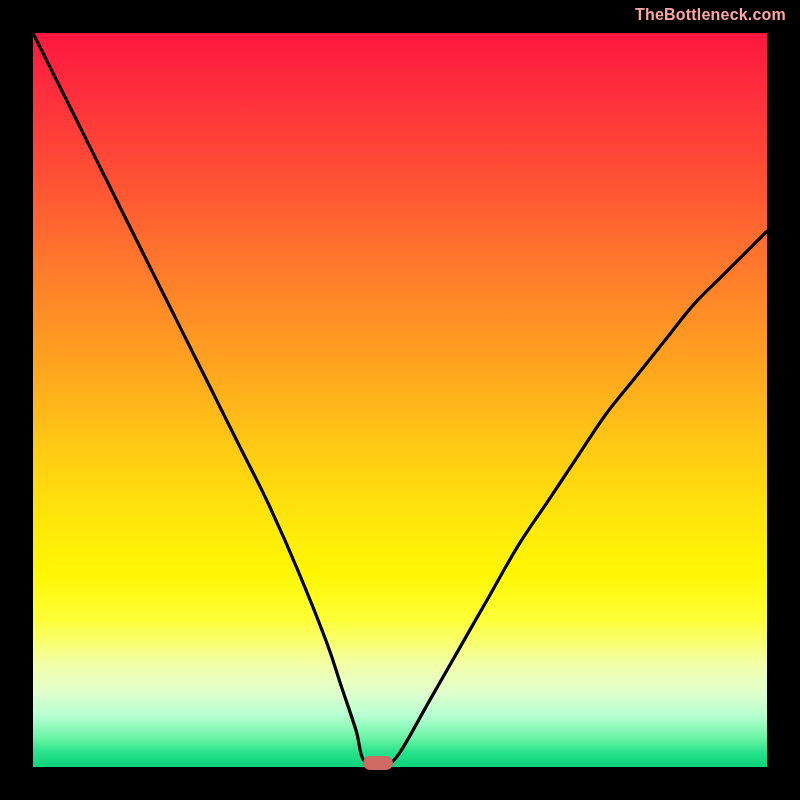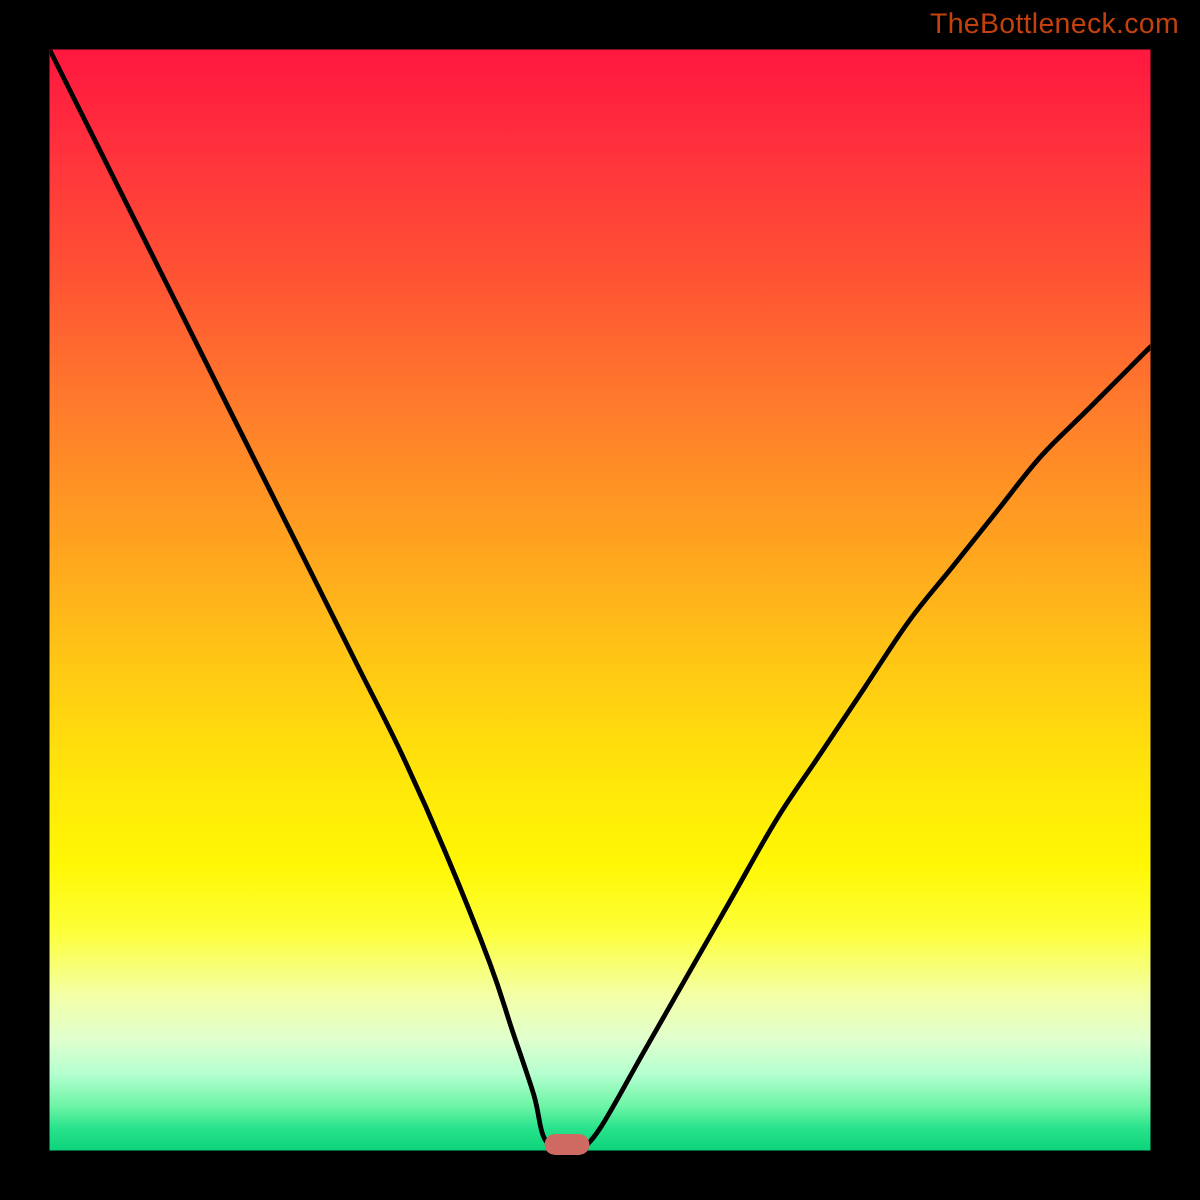--- a/index.html
+++ b/index.html
@@ -14,23 +14,23 @@
   .frame {
     position: relative;
     width: 800px;
     height: 800px;
     background: #000;
   }
   .watermark {
     position: absolute;
     top: 6px;
     right: 14px;
-    color: #c2410c;
-    font-size: 19px;
-    font-weight: 400;
+    color: #fca5a5;
+    font-size: 16px;
+    font-weight: 700;
     letter-spacing: 0.2px;
     z-index: 5;
   }
   .plot-area {
     position: absolute;
     left: 33px;
     top: 33px;
     width: 734px;
     height: 734px;
     

